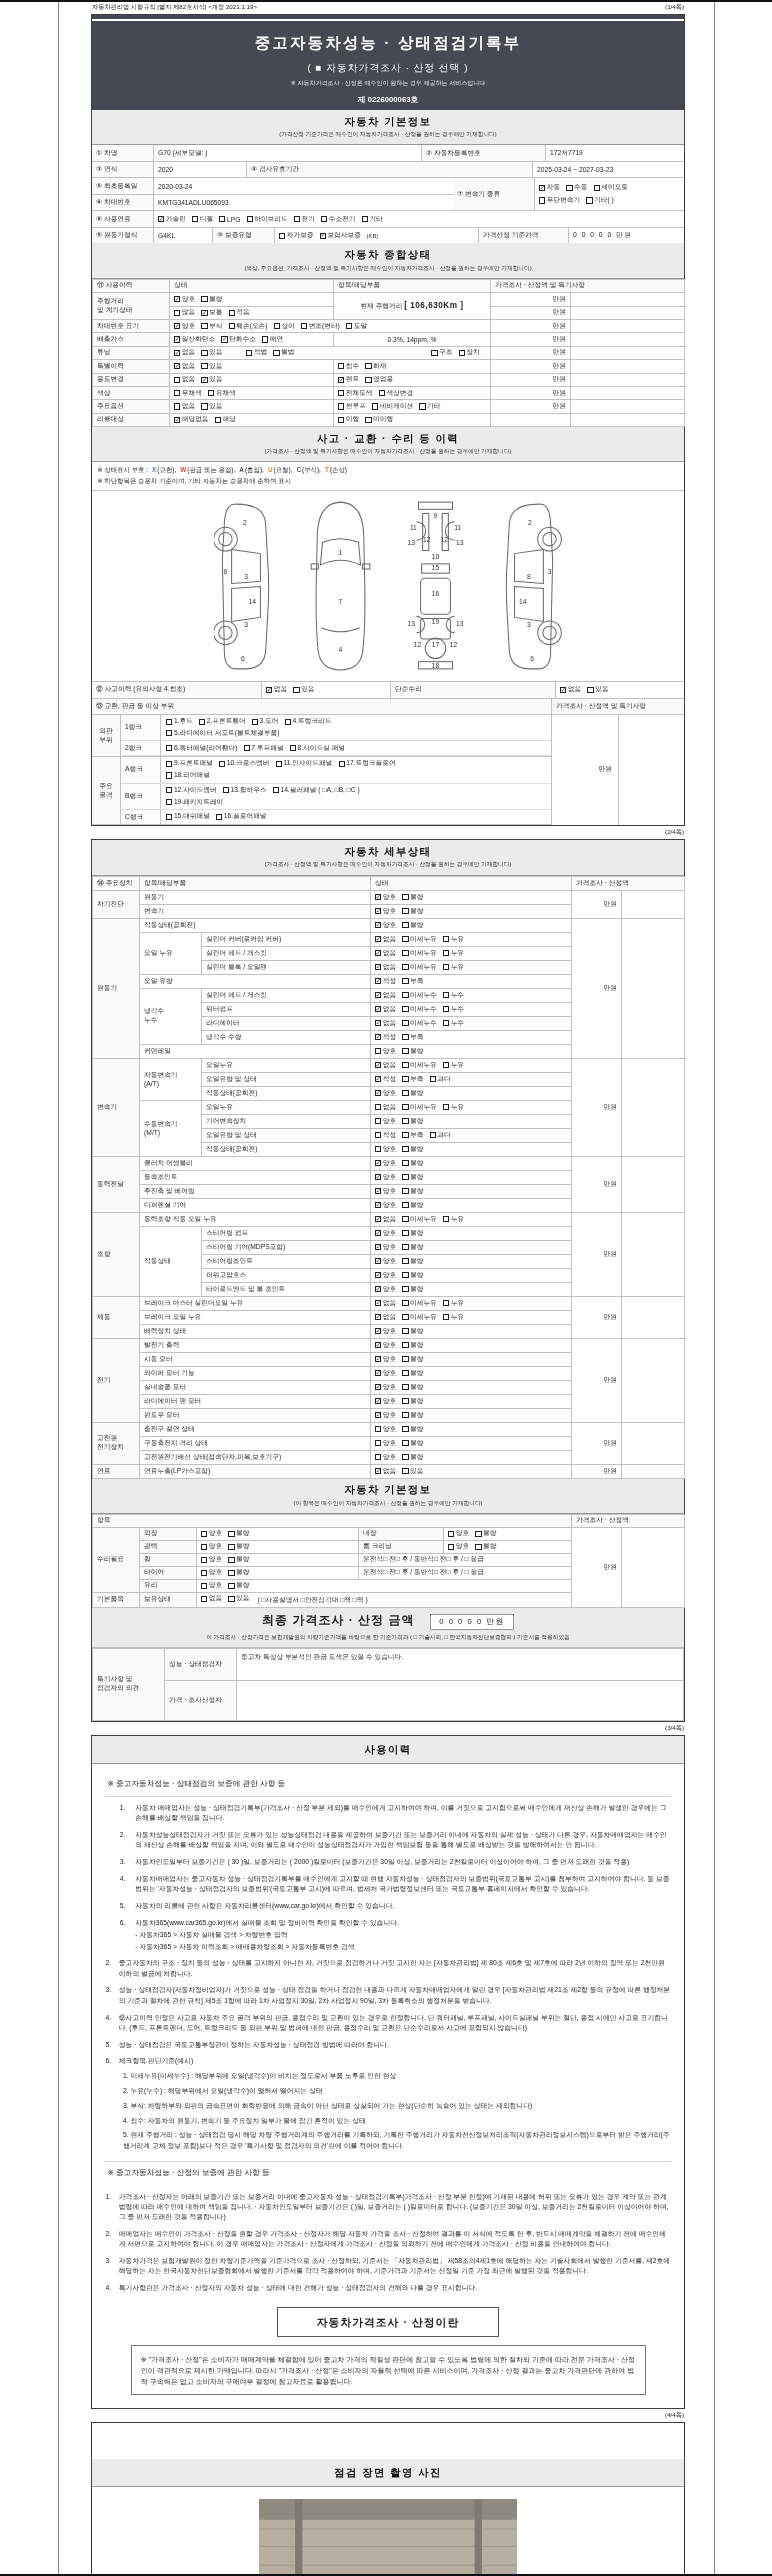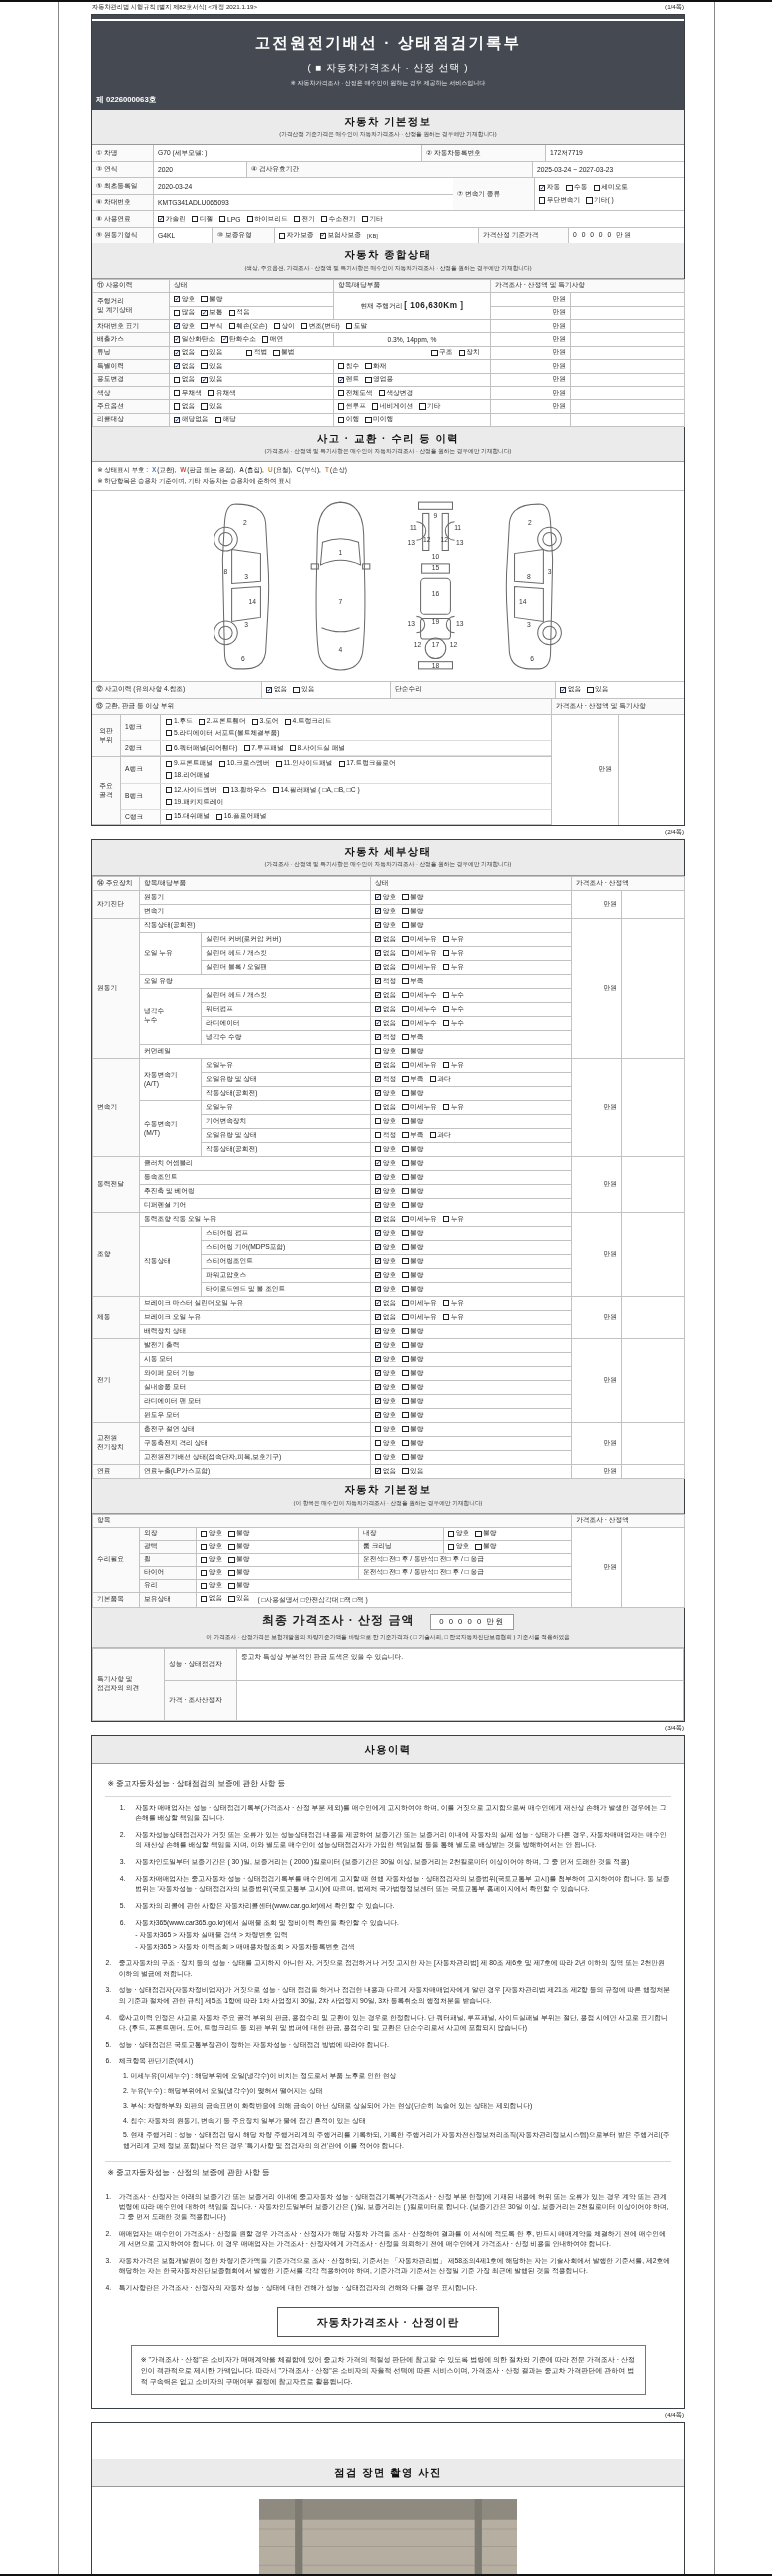--- a/index.html
+++ b/index.html
@@ -20,21 +20,21 @@
 
   .page{border:1.5px solid #3a3f46;background:#fff;}
 
   
   .darkhead{background:#454a52;color:#fff;padding:2.1px 0 0;}
   .darkhead .wline{height:2.1px;background:#fff;margin:2.1px 0 0;}
   .dh-inner{text-align:center;padding:12.4px 5.2px 5.2px;}
   .dh-title{font-size:15.5px;font-weight:bold;letter-spacing:2.1px;}
   .dh-sub{font-size:9.8px;margin-top:7.2px;letter-spacing:1px;}
   .dh-note{font-size:6px;margin-top:4.6px;color:#eee;}
-  .dh-docno{font-size:7.7px;font-weight:bold;text-align:left;padding:2.1px 4.1px 4.6px;}
+  .dh-docno{font-size:7.7px;font-weight:bold;text-align:center;padding:2.1px 4.1px 4.6px;}
 
   
   .sechead{background:#ebebeb;text-align:center;padding:4.6px 0 5.2px;border-bottom:0.5px solid #999;}
   .sechead .t{font-size:10.3px;font-weight:bold;letter-spacing:1.5px;color:#111;}
   .sechead .s{font-size:5.7px;color:#333;margin-top:2.6px;}
 
   
   .opt{display:inline-flex;align-items:center;margin-right:6.2px;white-space:nowrap;}
   .cb{display:inline-block;width:6.2px;height:6.2px;border:1px solid #222;background:#fff;margin-right:1.5px;position:relative;flex:none;}
   .cb.on::after{content:"✓";position:absolute;left:-0.5px;top:-3.1px;font-size:7.2px;font-weight:bold;color:#23418f;}
@@ -95,21 +95,21 @@
 
   <div class="refline">
     <span>자동차관리법 시행규칙 [별지 제82호서식] &lt;개정 2021.1.19&gt;</span>
     <span>(1/4쪽)</span>
   </div>
 
   <div class="page" style="min-height:665px;">
     <div class="darkhead">
       <div class="wline"></div>
       <div class="dh-inner">
-        <div class="dh-title">고전원전기배선 · 상태점검기록부</div>
+        <div class="dh-title">중고자동차성능 · 상태점검기록부</div>
         <div class="dh-sub">( ■ 자동차가격조사 · 산정 선택 )</div>
         <div class="dh-note">※ 자동차가격조사 · 산정은 매수인이 원하는 경우 제공하는 서비스입니다</div>
       </div>
       <div class="dh-docno">제 0226000063호</div>
     </div>
 
     <div class="sechead">
       <div class="t">자동차 기본정보</div>
       <div class="s">(가격산정 기준가격은 매수인이 자동차가격조사 · 산정을 원하는 경우에만 기재합니다)</div>
     </div>

